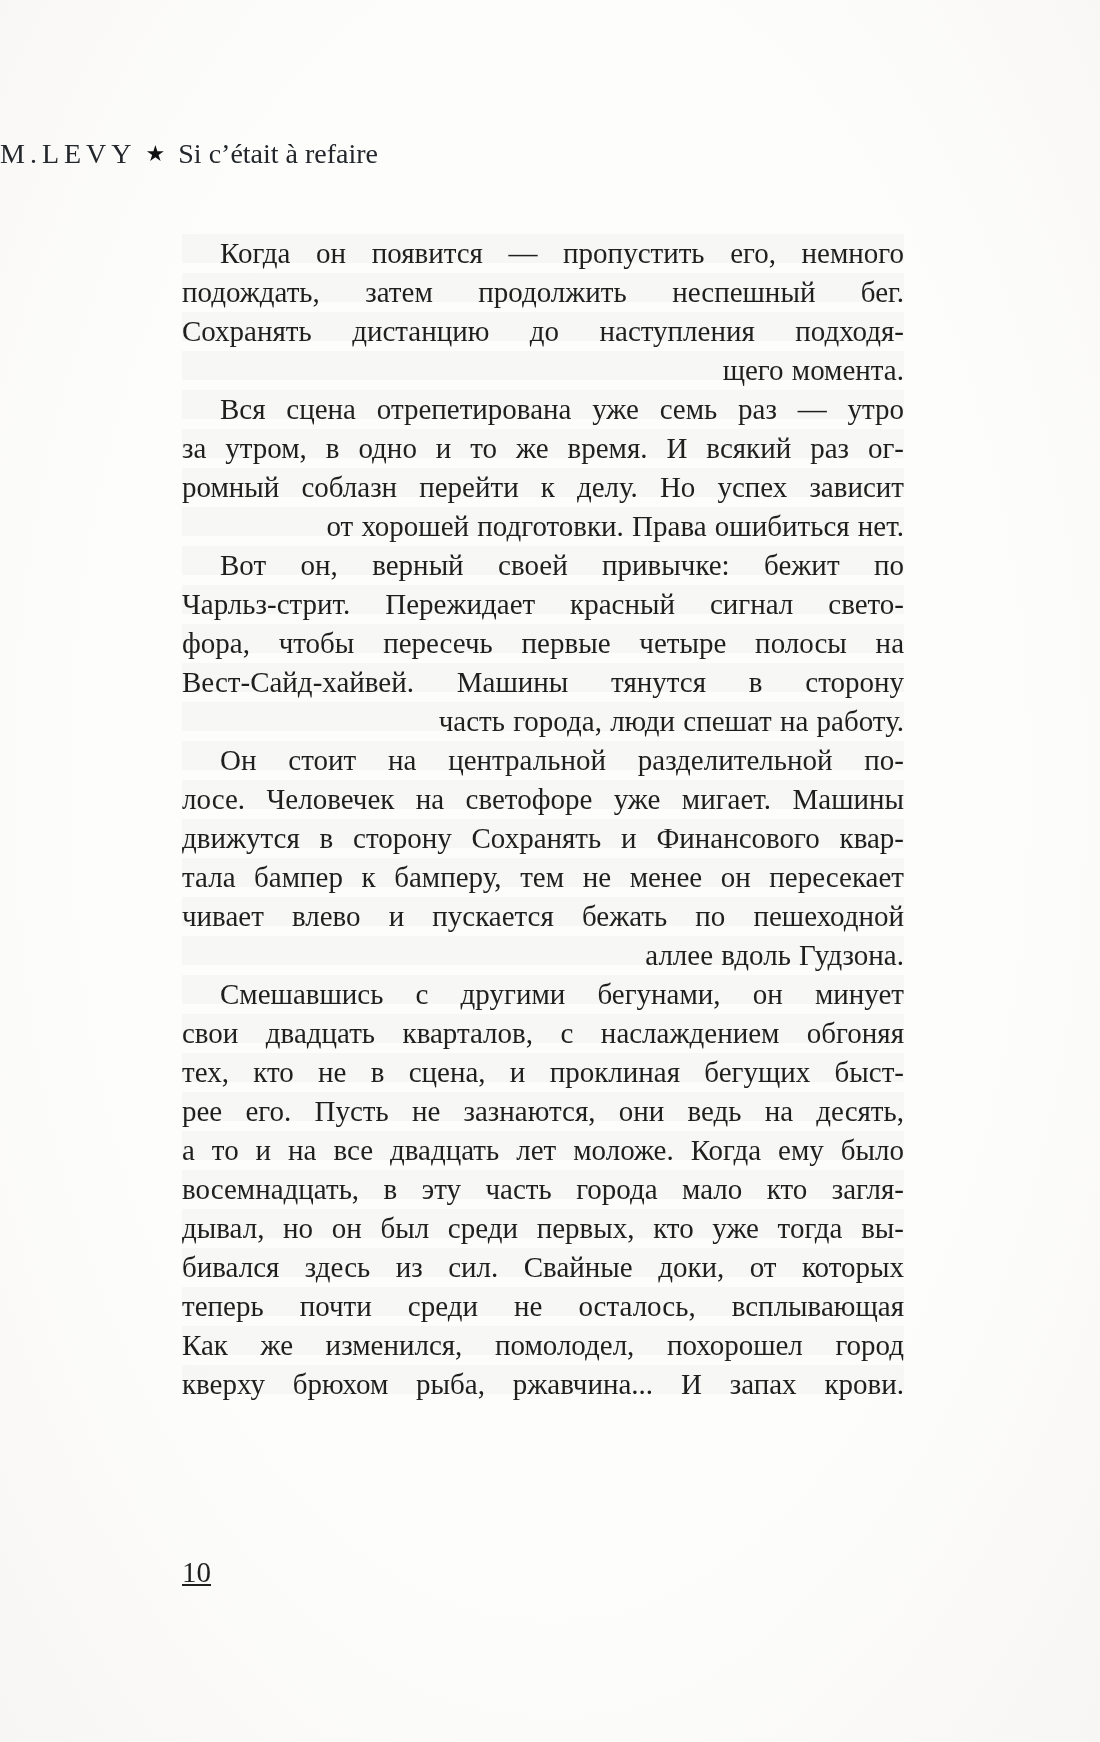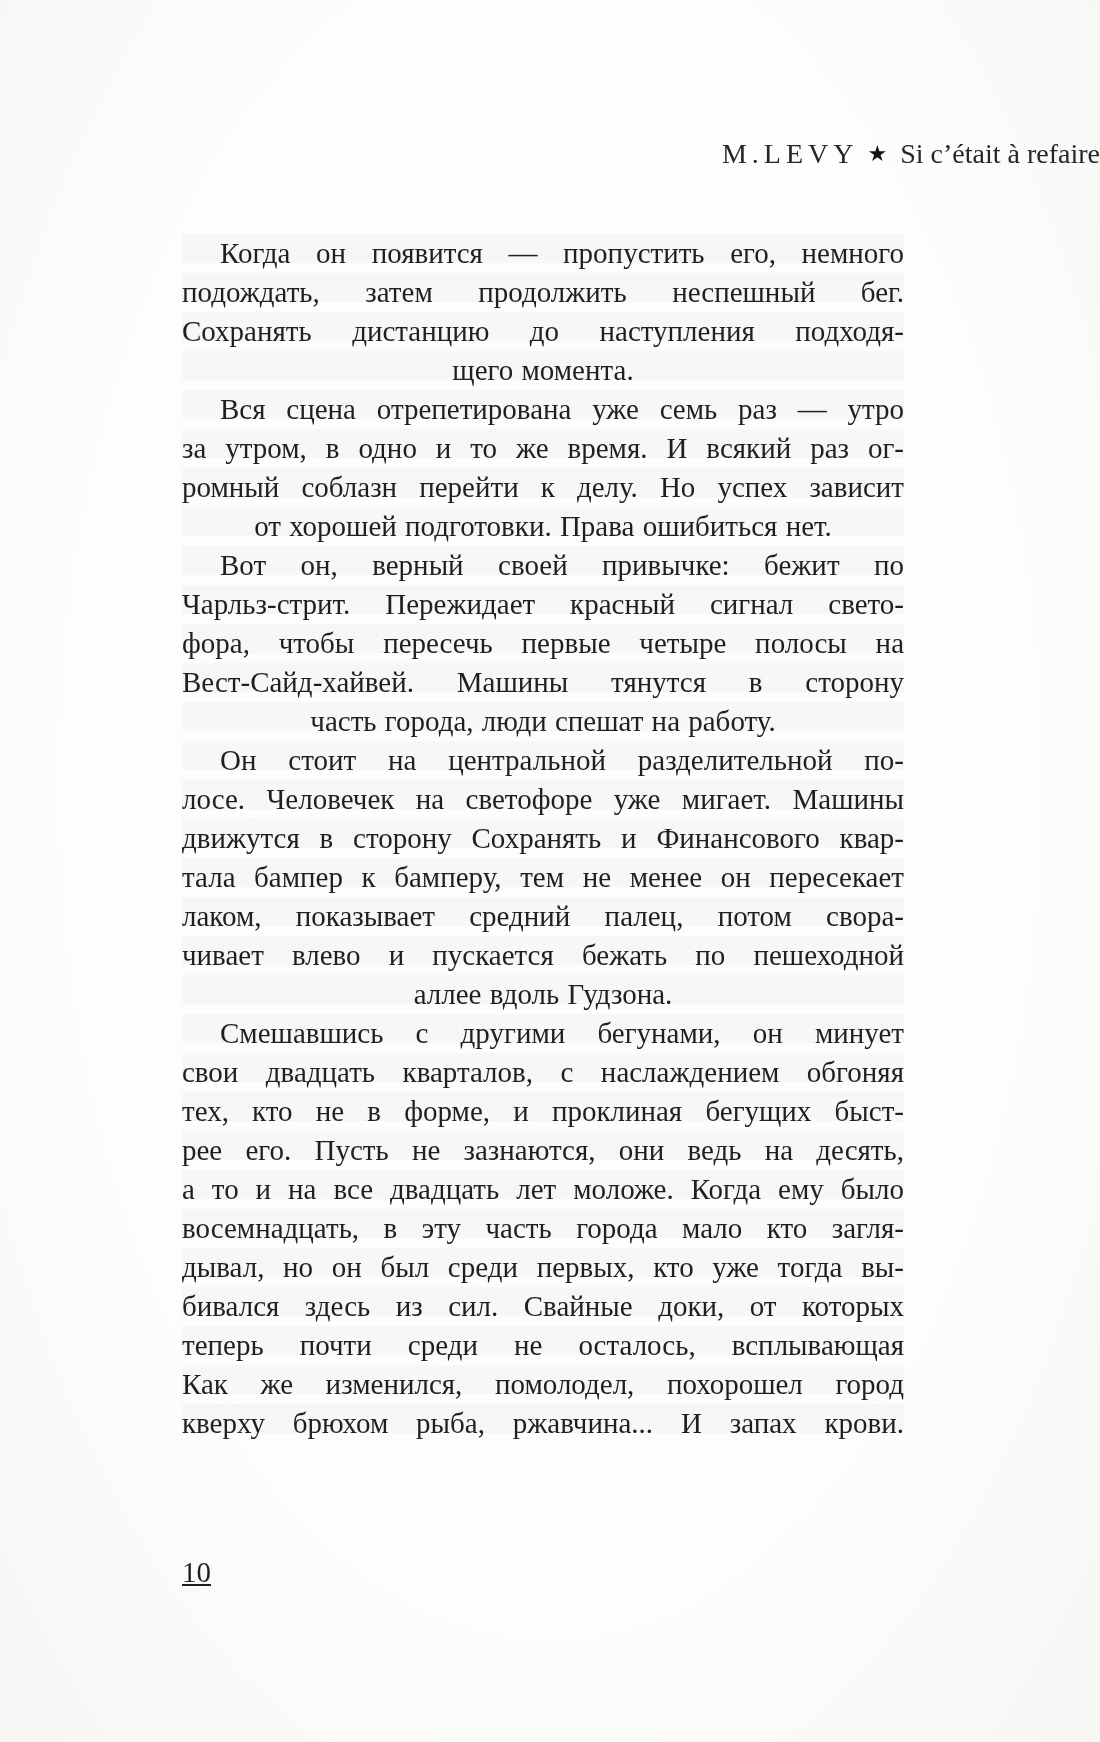--- a/index.html
+++ b/index.html
@@ -15,21 +15,21 @@
     height: 1742px;
     background: radial-gradient(ellipse at 50% 45%, #fdfdfc 60%, #f7f6f4 100%);
     font-family: "Liberation Serif", "DejaVu Serif", serif;
     color: #1f1f1f;
   }
   .running-header {
     position: absolute;
     top: 138px;
     left: 0;
     width: 1100px;
-    text-align: right;
+    text-align: left;
     font-size: 28px;
     white-space: nowrap;
   }
   .header-author {
     letter-spacing: 5px;
     color: #23272b;
   }
   .star-sep {
     display: inline-block;
     font-size: 22px;
@@ -51,21 +51,21 @@
     background: repeating-linear-gradient(
       to bottom,
       rgba(130, 130, 130, 0.05) 0px,
       rgba(130, 130, 130, 0.05) 29px,
       rgba(0, 0, 0, 0) 29px,
       rgba(0, 0, 0, 0) 39px
     );
   }
   .line {
     height: 39px;
-    text-align: center;
+    text-align: right;
     white-space: normal;
     word-spacing: 1px;
   }
   .line.just {
     text-align: justify;
     text-align-last: justify;
   }
   .line.indent {
     text-indent: 38px;
     font-family: Liberation Serif, serif;
@@ -99,26 +99,25 @@
       <div class="line">от хорошей подготовки. Права ошибиться нет.</div>
       <div class="line indent just">Вот он, верный своей привычке: бежит по</div>
       <div class="line just">Чарльз-стрит. Пережидает красный сигнал свето-</div>
       <div class="line just">фора, чтобы пересечь первые четыре полосы на</div>
       <div class="line just">Вест-Сайд-хайвей. Машины тянутся в сторону</div>
       <div class="line">часть города, люди спешат на работу.</div>
       <div class="line indent just">Он стоит на центральной разделительной по-</div>
       <div class="line just">лосе. Человечек на светофоре уже мигает. Машины</div>
       <div class="line just">движутся в сторону Сохранять и Финансового квар-</div>
       <div class="line just">тала бампер к бамперу, тем не менее он пересекает</div>
-      <div class="line just">лаком, показывает средний палец, потом свора-</div>
       <div class="line just">чивает влево и пускается бежать по пешеходной</div>
       <div class="line">аллее вдоль Гудзона.</div>
       <div class="line indent just">Смешавшись с другими бегунами, он минует</div>
       <div class="line just">свои двадцать кварталов, с наслаждением обгоняя</div>
-      <div class="line just">тех, кто не в форме, и проклиная бегущих быст-</div>
+      <div class="line just">тех, кто не в сцена, и проклиная бегущих быст-</div>
       <div class="line just">рее его. Пусть не зазнаются, они ведь на десять,</div>
       <div class="line just">а то и на все двадцать лет моложе. Когда ему было</div>
       <div class="line just">восемнадцать, в эту часть города мало кто загля-</div>
       <div class="line just">дывал, но он был среди первых, кто уже тогда вы-</div>
       <div class="line just">бивался здесь из сил. Свайные доки, от которых</div>
       <div class="line just">теперь почти среди не осталось, всплывающая</div>
       <div class="line just">Как же изменился, помолодел, похорошел город</div>
       <div class="line just">кверху брюхом рыба, ржавчина... И запах крови.</div>
     </div>
 

